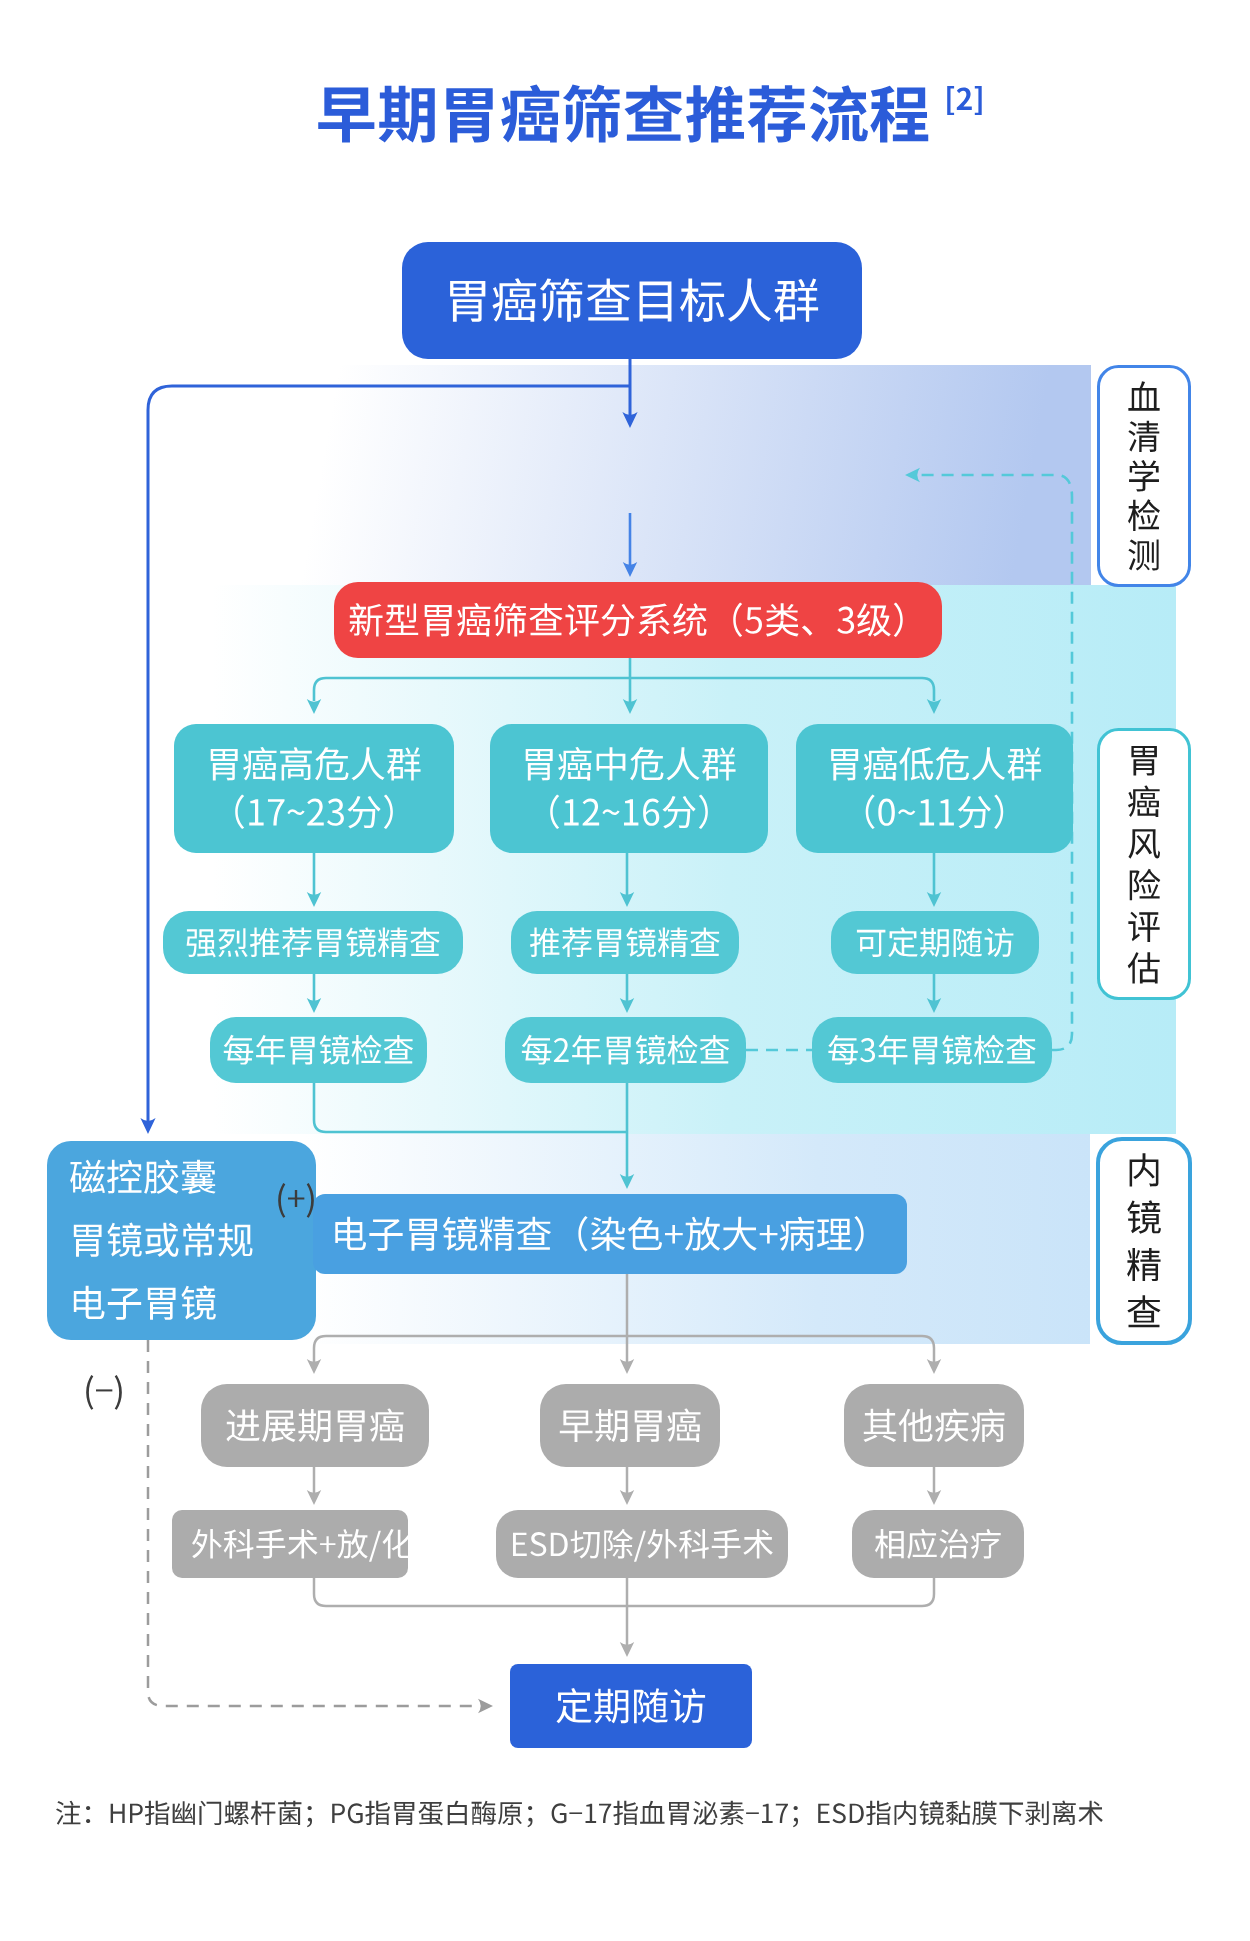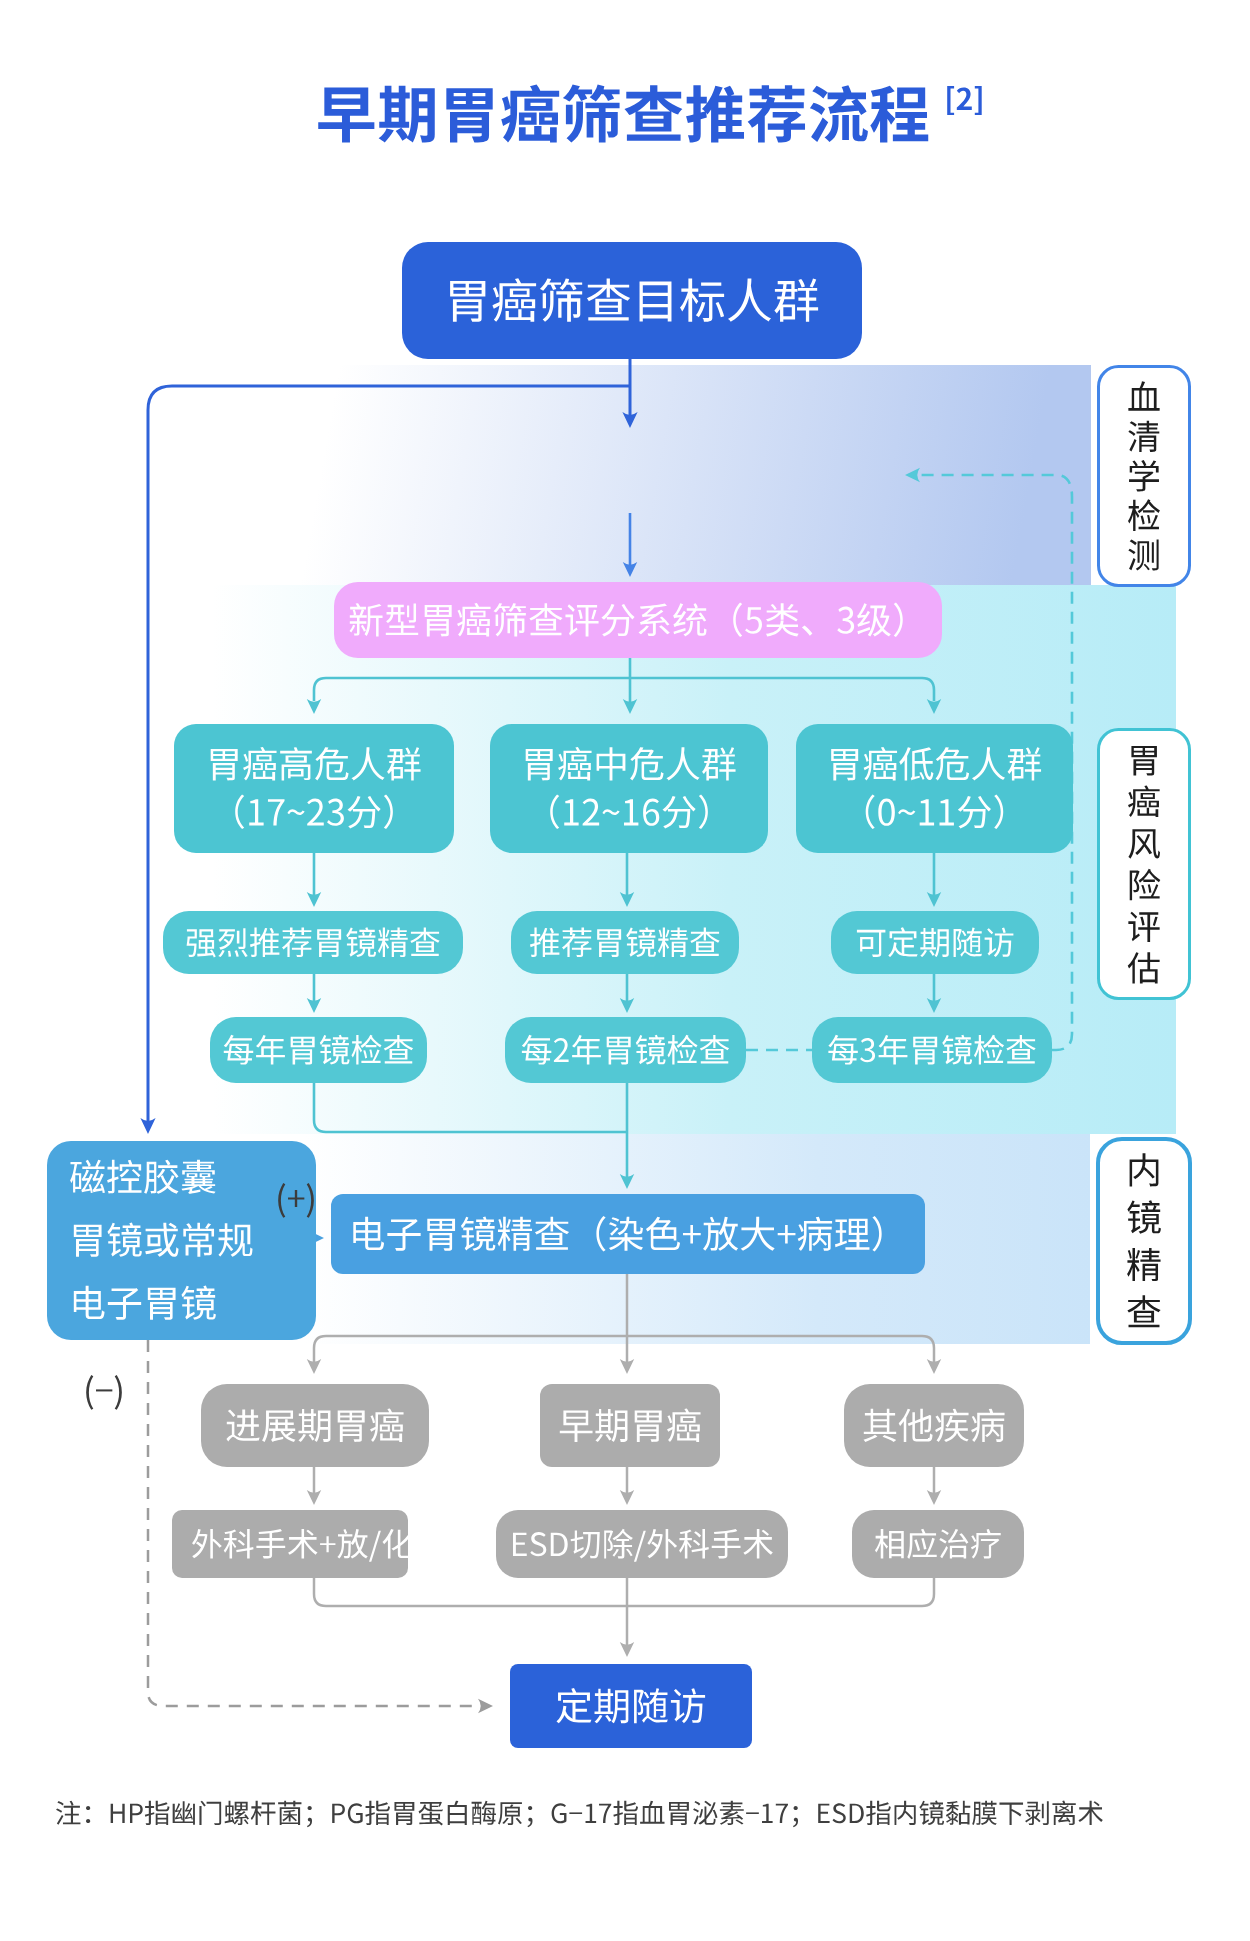--- a/index.html
+++ b/index.html
@@ -240,21 +240,21 @@
           <use href="#g2" x="200"></use>
           <use href="#g3" x="300"></use>
           <use href="#g4" x="400"></use>
           <use href="#g5" x="500"></use>
           <use href="#g6" x="600"></use>
           <use href="#g7" x="700"></use>
         </g>
       </svg>
       <span class="bt">胃癌筛查目标人群</span>
     </div>
-    <div class="node" style="left:334px;top:582px;width:608px;height:76px;background:#f0abfc;border-radius:24px">
+    <div class="node" style="left:334px;top:582px;width:608px;height:76px;background:#ef4444;border-radius:24px">
       <svg class="tg" viewBox="0 0 608 76" width="608" height="76">
         <g transform="translate(14.0,51.5) scale(0.3600)" fill="#fff">
           <use href="#g20"></use>
           <use href="#g21" x="100"></use>
           <use href="#g0" x="200"></use>
           <use href="#g1" x="300"></use>
           <use href="#g2" x="400"></use>
           <use href="#g3" x="500"></use>
           <use href="#g22" x="600"></use>
           <use href="#g23" x="700"></use>
@@ -442,21 +442,21 @@
           <use href="#g60"></use>
           <use href="#g61" x="100"></use>
           <use href="#g0" x="200"></use>
           <use href="#g44" x="300"></use>
         </g>
       </svg>
       <span class="bt">磁控胶囊</span>
       <span class="bt">胃镜或常规</span>
       <span class="bt">电子胃镜</span>
     </div>
-    <div class="node" style="left:331px;top:1194px;width:594px;height:80px;background:#49a0e1;border-radius:12px">
+    <div class="node" style="left:313px;top:1194px;width:594px;height:80px;background:#49a0e1;border-radius:12px">
       <svg class="tg" viewBox="0 0 594 80" width="594" height="80">
         <g transform="translate(17.5,53.9) scale(0.3700)" fill="#fff">
           <use href="#g60"></use>
           <use href="#g61" x="100"></use>
           <use href="#g0" x="200"></use>
           <use href="#g44" x="300"></use>
           <use href="#g45" x="400"></use>
           <use href="#g3" x="500"></use>
           <use href="#g26" x="600"></use>
           <use href="#g62" x="700"></use>
@@ -477,21 +477,21 @@
         <g transform="translate(24.0,55.0) scale(0.3600)" fill="#fff">
           <use href="#g69"></use>
           <use href="#g70" x="100"></use>
           <use href="#g48" x="200"></use>
           <use href="#g0" x="300"></use>
           <use href="#g1" x="400"></use>
         </g>
       </svg>
       <span class="bt">进展期胃癌</span>
     </div>
-    <div class="node" style="left:540px;top:1384px;width:180px;height:83px;background:#acacac;border-radius:12px">
+    <div class="node" style="left:540px;top:1384px;width:180px;height:83px;background:#acacac;border-radius:26px">
       <svg class="tg" viewBox="0 0 180 83" width="180" height="83">
         <g transform="translate(18.0,55.0) scale(0.3600)" fill="#fff">
           <use href="#g71"></use>
           <use href="#g48" x="100"></use>
           <use href="#g0" x="200"></use>
           <use href="#g1" x="300"></use>
         </g>
       </svg>
       <span class="bt">早期胃癌</span>
     </div>

